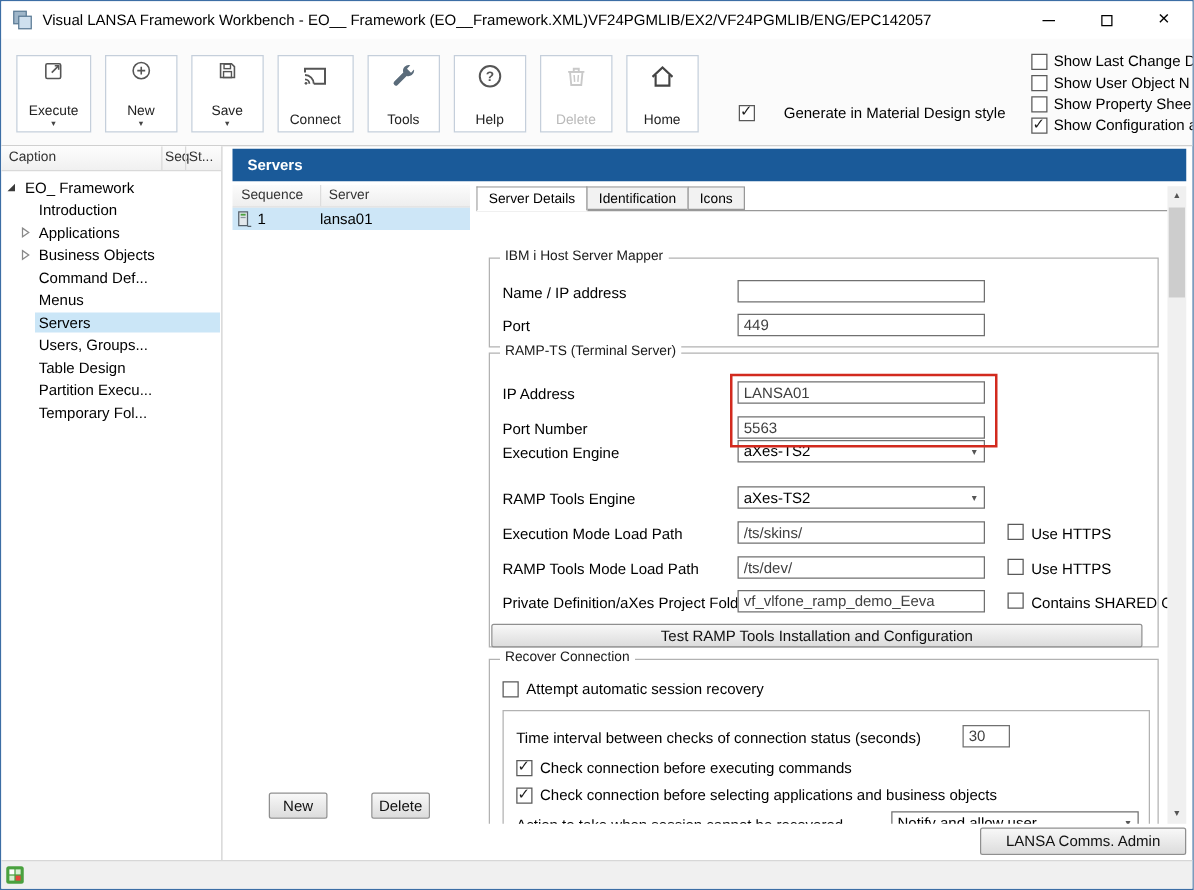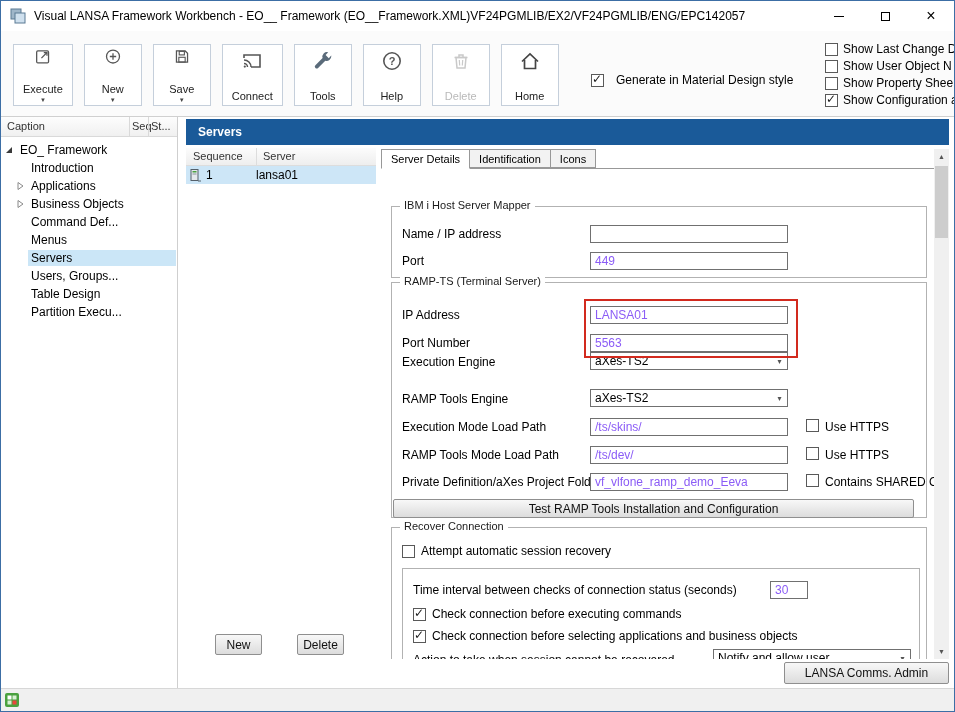--- a/index.html
+++ b/index.html
@@ -21,21 +21,21 @@
   
   .toolbar { position:absolute; top:30px; left:0; right:0; height:86px; background:#fbfbfb; border-bottom:1px solid #d0d0d0; }
   .tb-buttons { position:absolute; left:12px; top:13px; display:flex; gap:11px; }
   .tbtn { min-width:58px; height:62px; background:#fff; border:1px solid #c5cfdb; display:flex; flex-direction:column; align-items:center; justify-content:center; padding:2px 9px; }
   .tbtn .lbl { font-size:11px; color:#222; margin-top:17px; white-space:nowrap; }
   .tbtn .dd { font-size:6px; color:#444; margin-top:2px; line-height:1; }
   .tbtn.disabled .lbl { color:#b9b9b9; }
   .cb { width:13px; height:13px; min-width:13px; border:1px solid #595959; background:#fff; position:relative; display:inline-block; }
   .cb.checked::after { content:"\2713"; position:absolute; left:0; top:-3px; font-size:12px; font-weight:700; color:#1a1a1a; }
   .cb-label { font-size:12px; color:#000; white-space:nowrap; }
-  .gen-row { position:absolute; left:590px; top:42px; display:flex; align-items:center; gap:12px; }
+  .gen-row { position:absolute; left:590px; top:52px; display:flex; align-items:center; gap:23px; }
   .opt-col { position:absolute; left:824px; top:11px; }
   .opt-row { display:flex; align-items:center; gap:5px; height:14px; margin-bottom:3px; }
 
   
   .tree-panel { position:absolute; left:0; top:116px; width:177px; bottom:23px; background:#fff; border-right:1px solid #cfcfcf; overflow:hidden; }
   .tree-header { height:20px; background:linear-gradient(#fdfdfd,#f0f0f0); border-bottom:1px solid #d9d9d9; position:relative; font-size:11px; color:#333; }
   .h-caption { position:absolute; left:6px; top:3px; }
   .h-seq { position:absolute; left:131px; top:3px; }
   .h-st { position:absolute; left:150px; top:3px; }
   .hsep1 { position:absolute; left:128px; top:0; bottom:0; width:1px; background:#d9d9d9; }
@@ -72,21 +72,21 @@
   .tab.active { background:#fff; border-bottom:1px solid #fff; height:20px; margin-bottom:-1px; z-index:2; position:relative; }
   .dcontent { position:absolute; top:20px; left:0; right:0; height:490px; }
   .group { position:absolute; left:10px; width:536px; border:1px solid #b2b2b2; background:#fff; }
   .group-legend { position:absolute; top:-8px; left:8px; background:#fff; padding:0 4px; font-size:11px; color:#1a1a1a; white-space:nowrap; }
   .g-host { top:37px; height:72px; }
   .g-ramp { top:113px; height:236px; }
   .g-recover { top:358px; height:170px; }
   .frow { position:absolute; left:0; right:0; height:18px; }
   .flabel { position:absolute; left:10px; top:3px; font-size:12px; white-space:nowrap; color:#000; }
   .ctl { position:absolute; left:198px; top:0; width:198px; height:18px; }
-  input.tb { border:1px solid #707070; font-size:12px; padding:0 4px; font-family:inherit; width:100%; height:100%; background:#fff; color:#8b5cf6; }
+  input.tb { border:1px solid #707070; font-size:12px; padding:0 4px; font-family:inherit; width:100%; height:100%; background:#fff; color:#404040; }
   .combo { border:1px solid #707070; background:#fff; display:flex; align-items:center; height:18px; }
   .combo .cval { flex:1; font-size:12px; padding-left:4px; white-space:nowrap; overflow:hidden; }
   .combo .carr { width:15px; font-size:8px; color:#555; text-align:center; flex:none; }
   .https-cb { position:absolute; left:414px; top:2px; }
   .https-lbl { position:absolute; left:433px; top:3px; font-size:12px; white-space:nowrap; }
   .red-box { position:absolute; left:192px; top:16px; width:214px; height:59px; border:2px solid #d22a1e; z-index:5; pointer-events:none; }
   .test-btn { position:absolute; left:1px; right:12px; top:216px; height:19px; }
   .attempt-row { position:absolute; left:10px; top:16px; display:flex; gap:6px; align-items:center; }
   .inner-box { position:absolute; left:10px; top:40px; width:518px; height:120px; border:1px solid #b2b2b2; background:#fff; }
   .interval-lbl { position:absolute; left:10px; top:14px; font-size:12px; white-space:nowrap; }
@@ -280,20 +280,24 @@
           <span class="tlabel">Users, Groups...</span>
       </div>
       <div class="titem child noarrow">
         <span class="tw"></span>
           <span class="tlabel">Table Design</span>
       </div>
       <div class="titem child noarrow">
         <span class="tw"></span>
           <span class="tlabel">Partition Execu...</span>
       </div>
+      <div class="titem child noarrow">
+        <span class="tw"></span>
+          <span class="tlabel">Temporary Fol...</span>
+      </div>
     </div>
   </div>
 
   <div class="blue-header">
     <span>Servers</span>
   </div>
 
   <div class="slist">
     <div class="slist-header">
       <span class="sh-seq">Sequence</span>

